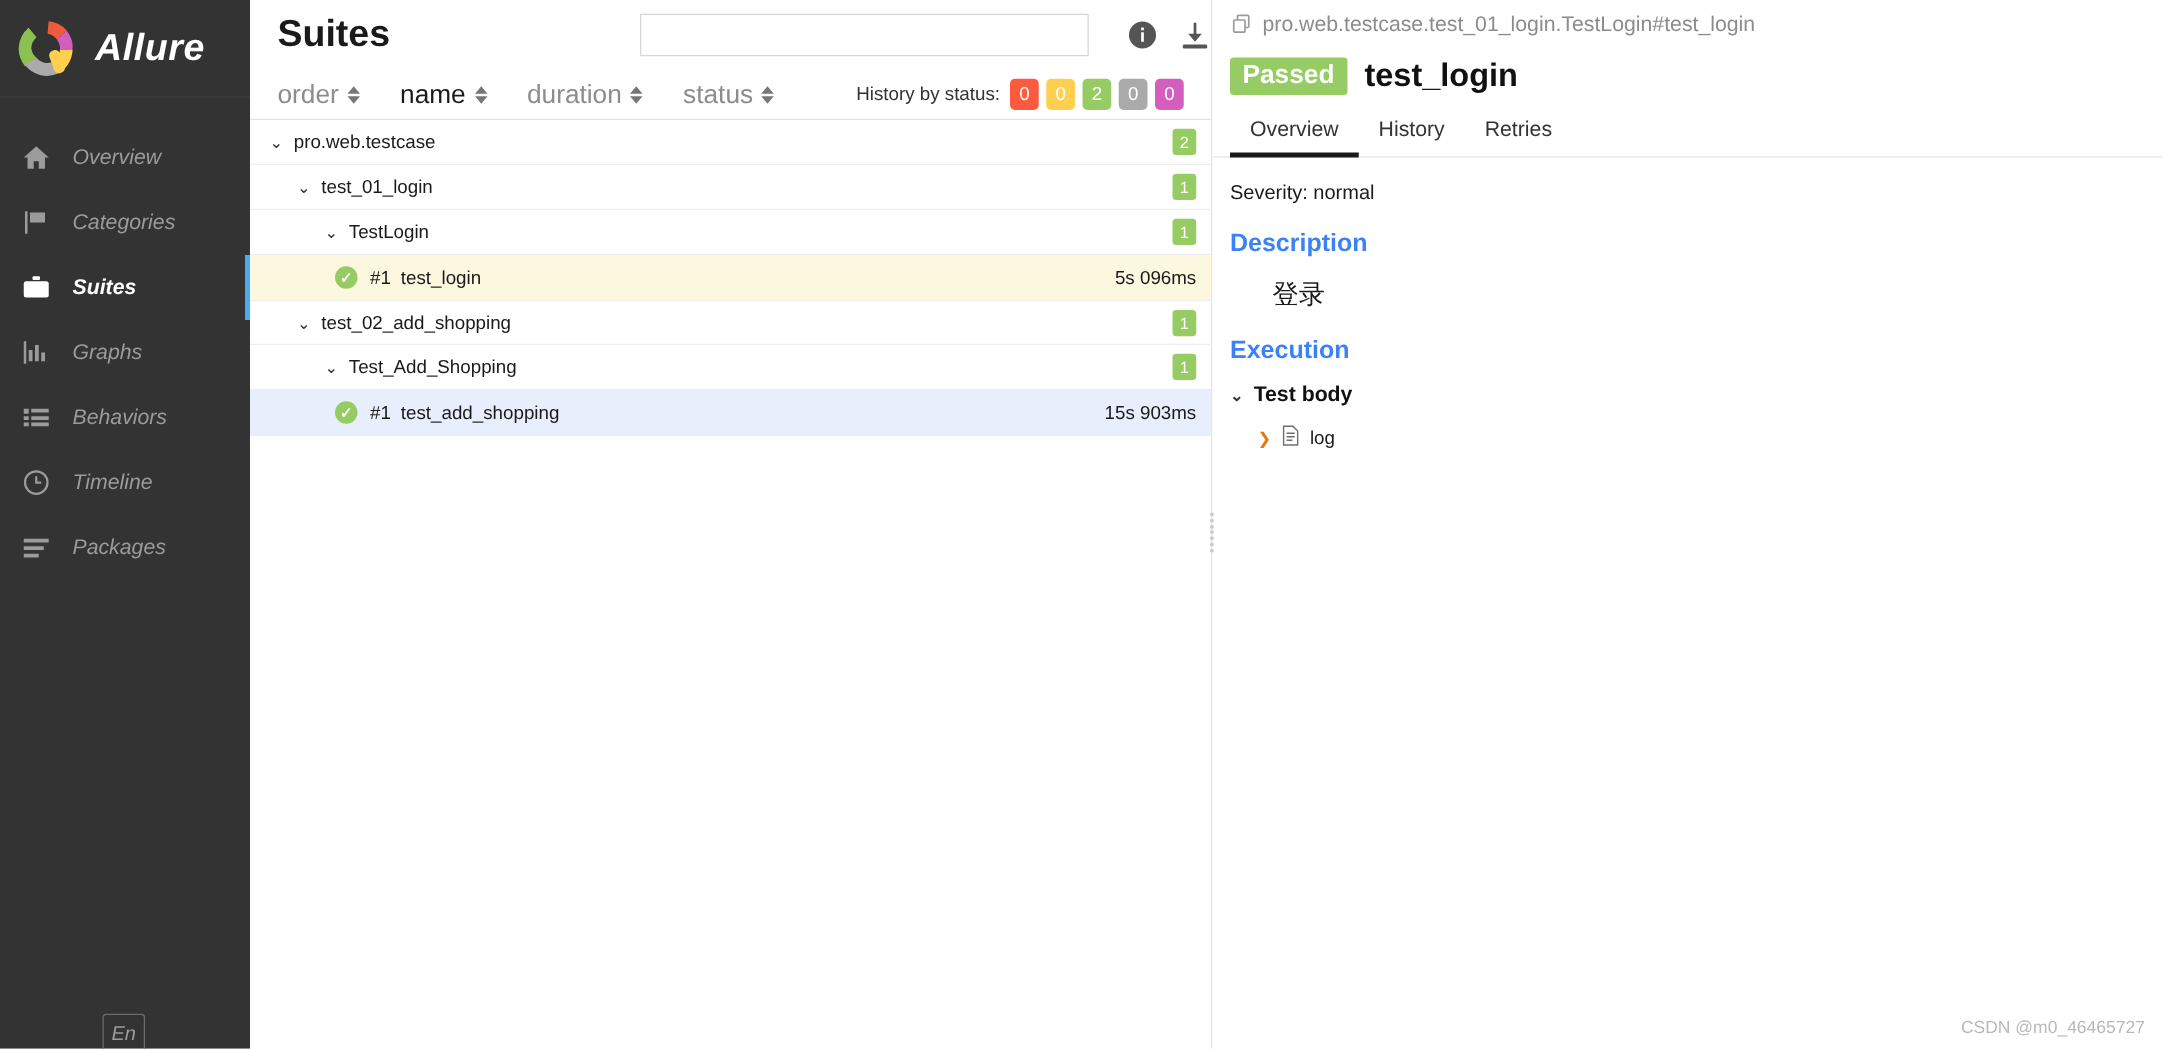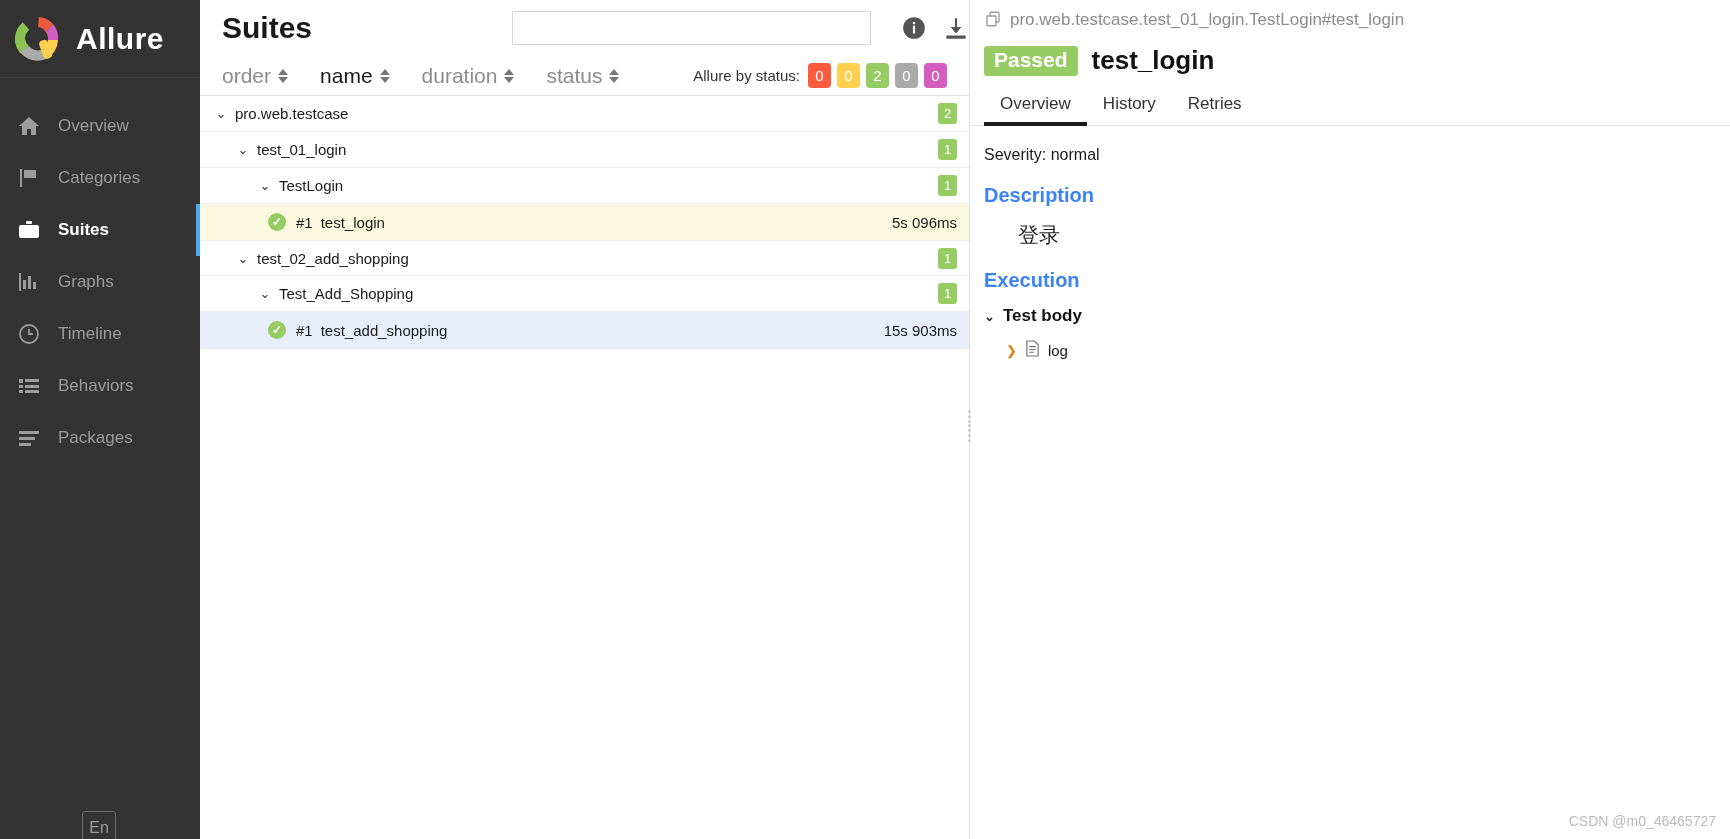--- a/index.html
+++ b/index.html
@@ -10,20 +10,21 @@
     overflow: hidden;
   }
   .app { display: flex; width: 1730px; height: 839px; }
 
   
   .sidebar {
     width: 200px; height: 839px; flex: 0 0 200px;
     background: #333333;
     display: flex; flex-direction: column;
     position: relative;
+    font-style: italic;
   }
   .brand {
     height: 78px; display: flex; align-items: center;
     padding-left: 12px; gap: 14px;
     border-bottom: 1px solid #3e3e3e;
   }
   .logo { width: 50px; height: 50px; position: relative; flex: 0 0 50px; }
   .brand-title {
     color: #ffffff; font-size: 30px; font-weight: bold;
     letter-spacing: .5px;
@@ -231,39 +232,39 @@
               <rect x="2" y="3" width="2" height="18"></rect>
               <rect x="6" y="10" width="3" height="9"></rect>
               <rect x="11" y="6" width="3" height="13"></rect>
               <rect x="16" y="12" width="3" height="7"></rect>
             </svg>
         </span>
         <span>Graphs</span>
       </div>
       <div class="nav-item">
         <span class="nav-ico">
-          <svg width="24" height="24" viewBox="0 0 24 24" fill="none" stroke="#9b9b9b" stroke-width="1.8">
-              <circle cx="12" cy="12" r="9"></circle>
-              <path d="M12 7 v5 h4"></path>
-            </svg>
-        </span>
-        <span>Timeline</span>
-      </div>
-      <div class="nav-item">
-        <span class="nav-ico">
           <svg width="24" height="24" viewBox="0 0 24 24" fill="#9b9b9b">
               <rect x="2" y="5" width="4" height="4"></rect>
               <rect x="2" y="11" width="4" height="3"></rect>
               <rect x="2" y="16" width="4" height="3"></rect>
               <rect x="8" y="5" width="14" height="3"></rect>
               <rect x="8" y="11" width="14" height="3"></rect>
               <rect x="8" y="16" width="14" height="3"></rect>
             </svg>
         </span>
         <span>Behaviors</span>
+      </div>
+      <div class="nav-item">
+        <span class="nav-ico">
+          <svg width="24" height="24" viewBox="0 0 24 24" fill="none" stroke="#9b9b9b" stroke-width="1.8">
+              <circle cx="12" cy="12" r="9"></circle>
+              <path d="M12 7 v5 h4"></path>
+            </svg>
+        </span>
+        <span>Timeline</span>
       </div>
       <div class="nav-item">
         <span class="nav-ico">
           <svg width="24" height="24" viewBox="0 0 24 24" fill="#9b9b9b">
               <rect x="2" y="5" width="20" height="3"></rect>
               <rect x="2" y="11" width="16" height="3"></rect>
               <rect x="2" y="17" width="12" height="3"></rect>
             </svg>
         </span>
         <span>Packages</span>
@@ -318,21 +319,21 @@
       </div>
       <div class="sorter">
         <span class="sorter-label">status</span>
         <span class="arrows">
             <i class="arw-up"></i>
             <i class="arw-dn"></i>
           </span>
       </div>
 
       <div class="filter-wrap">
-        <span class="filter-label">Allure by status:</span>
+        <span class="filter-label">History by status:</span>
         <span class="sbadge" style="background:#fd5a3e">0</span>
         <span class="sbadge" style="background:#ffd050">0</span>
         <span class="sbadge" style="background:#97cc64">2</span>
         <span class="sbadge" style="background:#aaaaaa">0</span>
         <span class="sbadge" style="background:#d35ebe">0</span>
       </div>
     </div>
 
     <div class="tree">
       <div class="row lvl0">

